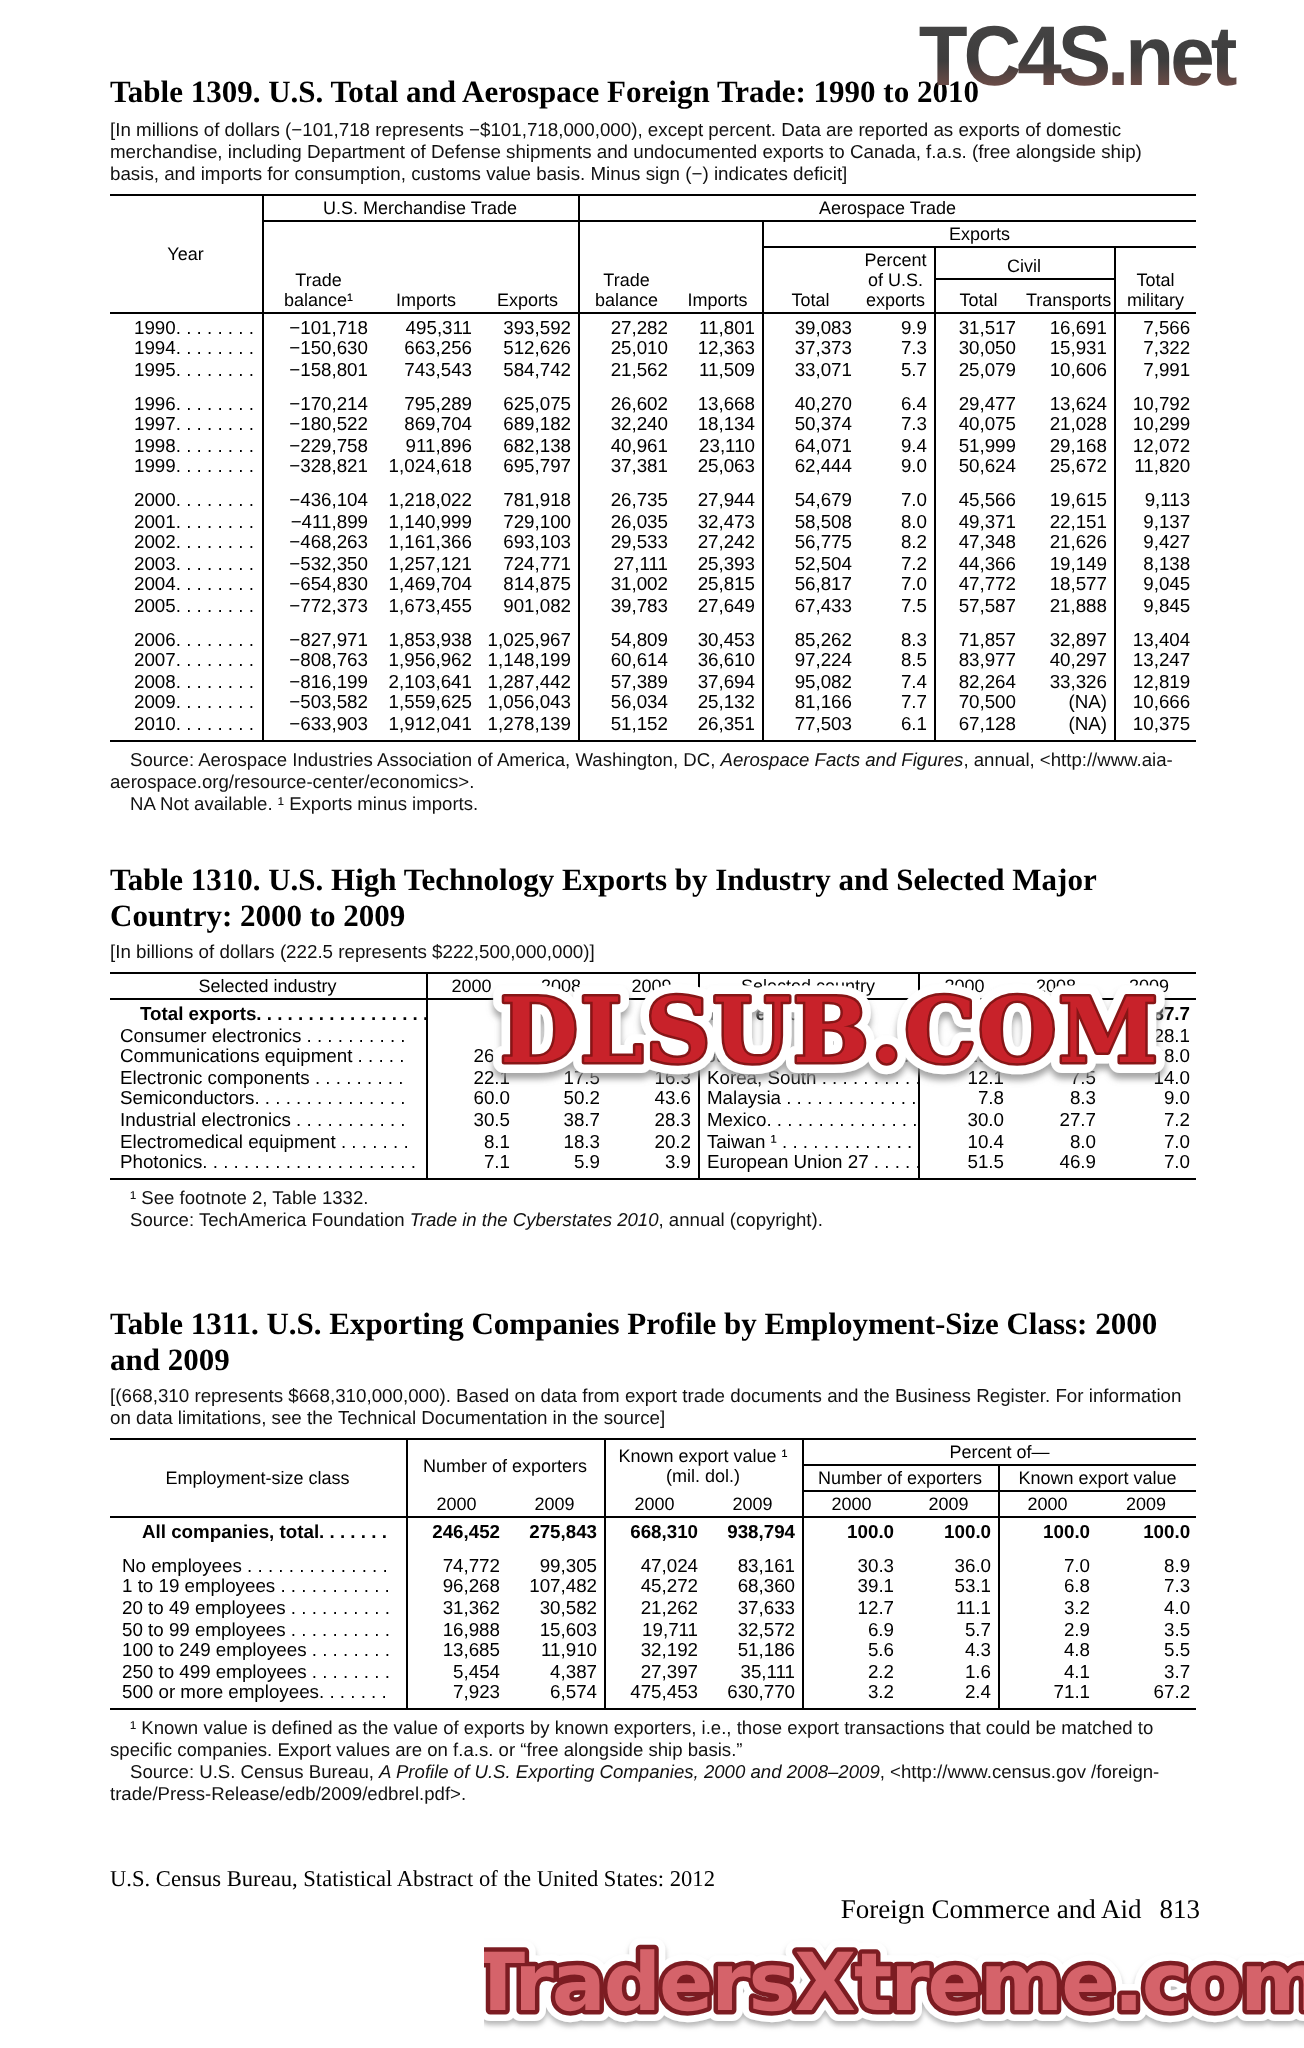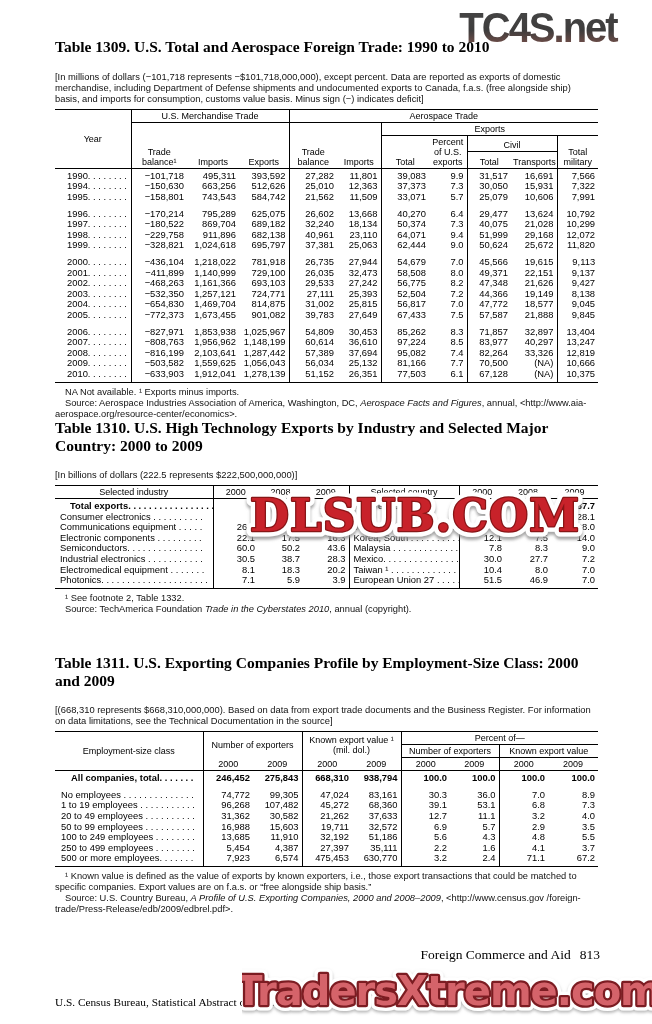--- a/index.html
+++ b/index.html
@@ -1,23 +1,23 @@
 <!DOCTYPE html>
 <html><head>
 <meta charset="utf-8">
 <style>
   html,body{margin:0;padding:0;background:#999;}
   .page{position:relative;width:652px;height:1024px;background:#fff;overflow:hidden;
         font-family:"Liberation Sans",sans-serif;color:#000;}
   .tblock{position:absolute;left:55px;width:543px;}
   #b1309{top:38px}
-  #b1310{top:419px}
+  #b1310{top:432px}
   #b1311{top:654px}
   .ttitle{font-family:"Liberation Serif",serif;font-weight:bold;font-size:15.5px;line-height:1.13;}
-  .headnote{font-size:9.4px;line-height:1.17;margin-top:15px;color:#111;}
+  .headnote{font-size:9.4px;line-height:1.17;margin-top:3px;color:#111;}
   table{border-collapse:collapse;table-layout:fixed;width:543px;margin-top:5px;}
   thead tr:first-child th{border-top:1px solid #000;}
   th{font-size:9px;font-weight:normal;text-align:center;vertical-align:bottom;
      padding:1px 2px;line-height:1.12;}
   th.mid{vertical-align:middle;margin-top:48px;}
   td{font-size:9.4px;line-height:10.6px;padding:0 3px 0 0;text-align:right;
      vertical-align:bottom;overflow:hidden;white-space:nowrap;}
   tbody tr:first-child td{border-top:1px solid #000;padding-top:2px;}
   tbody tr:last-child td{border-bottom:1.5px solid #000;padding-bottom:2px;}
   .b-r{border-right:1px solid #000;}
@@ -38,21 +38,21 @@
   .fnblock{margin-top:4px;}
   .fn{font-size:9.3px;line-height:1.2;margin:0;text-indent:10px;color:#111;}
   .fn.noind{text-indent:0;}
   .wm{position:absolute;pointer-events:none;}
   #wm-top{top:0;right:-4px;}
   #wm-mid{left:176px;top:484px;}
   #wm-bot{left:242px;top:960px;}
   .folio{position:absolute;right:52px;top:947px;font-family:"Liberation Serif",serif;
          font-size:13.5px;}
   .folio .pageno{margin-left:9px;}
-  .credit{position:absolute;left:55px;top:996px;font-family:"Liberation Serif",serif;
+  .credit{position:absolute;left:55px;top:934px;font-family:"Liberation Serif",serif;
           font-size:11.3px;}
 </style>
 </head>
 <body>
 
 <div class="page">
 
   <div class="tblock" id="b1309">
     <div class="ttitle">Table 1309. U.S. Total and Aerospace Foreign Trade: 1990 to 2010</div>
     <div class="headnote">[In millions of dollars (−101,718 represents −$101,718,000,000), except percent. Data are reported as exports of domestic merchandise, including Department of Defense shipments and undocumented exports to Canada, f.a.s. (free alongside ship) basis, and imports for consumption, customs value basis. Minus sign (−) indicates deficit]</div>
@@ -326,22 +326,22 @@
             <td>26,351</td>
             <td>77,503</td>
             <td>6.1</td>
             <td>67,128</td>
             <td>(NA)</td>
             <td>10,375</td>
           </tr>
         </tbody>
     </table>
     <div class="fnblock">
+      <p class="fn"><span>Source: Aerospace Industries Association of America, Washington, DC, </span><i>Aerospace Facts and Figures</i><span>, annual, &lt;http://www.aia-aerospace.org/resource-center/economics&gt;.</span></p>
       <p class="fn">NA Not available. ¹ Exports minus imports.</p>
-      <p class="fn"><span>Source: Aerospace Industries Association of America, Washington, DC, </span><i>Aerospace Facts and Figures</i><span>, annual, &lt;http://www.aia-aerospace.org/resource-center/economics&gt;.</span></p>
     </div>
   </div>
 
   <div class="tblock" id="b1310">
     <div class="ttitle">Table 1310. U.S. High Technology Exports by Industry and Selected Major Country: 2000 to 2009</div>
     <div class="headnote">[In billions of dollars (222.5 represents $222,500,000,000)]</div>
     <table id="t1310">
       <colgroup>
         <col style="width:158px">
           <col style="width:45px">
@@ -576,21 +576,21 @@
             <td>630,770</td>
             <td>3.2</td>
             <td>2.4</td>
             <td>71.1</td>
             <td>67.2</td>
           </tr>
         </tbody>
     </table>
     <div class="fnblock">
       <p class="fn">¹ Known value is defined as the value of exports by known exporters, i.e., those export transactions that could be matched to specific companies. Export values are on f.a.s. or “free alongside ship basis.”</p>
-      <p class="fn"><span>Source: U.S. Country Bureau, </span><i>A Profile of U.S. Exporting Companies, 2000 and 2008–2009</i><span>, &lt;http://www.census.gov /foreign-trade/Press-Release/edb/2009/edbrel.pdf&gt;.</span></p>
+      <p class="fn"><span>Source: U.S. Census Bureau, </span><i>A Profile of U.S. Exporting Companies, 2000 and 2008–2009</i><span>, &lt;http://www.census.gov /foreign-trade/Press-Release/edb/2009/edbrel.pdf&gt;.</span></p>
     </div>
   </div>
 
   <div class="folio">
     <span>Foreign Commerce and Aid</span><span class="pageno">813</span>
   </div>
   <div class="credit">U.S. Census Bureau, Statistical Abstract of the United States: 2012</div>
 
   <svg class="wm" id="wm-top" width="236" height="54">
     <defs>

